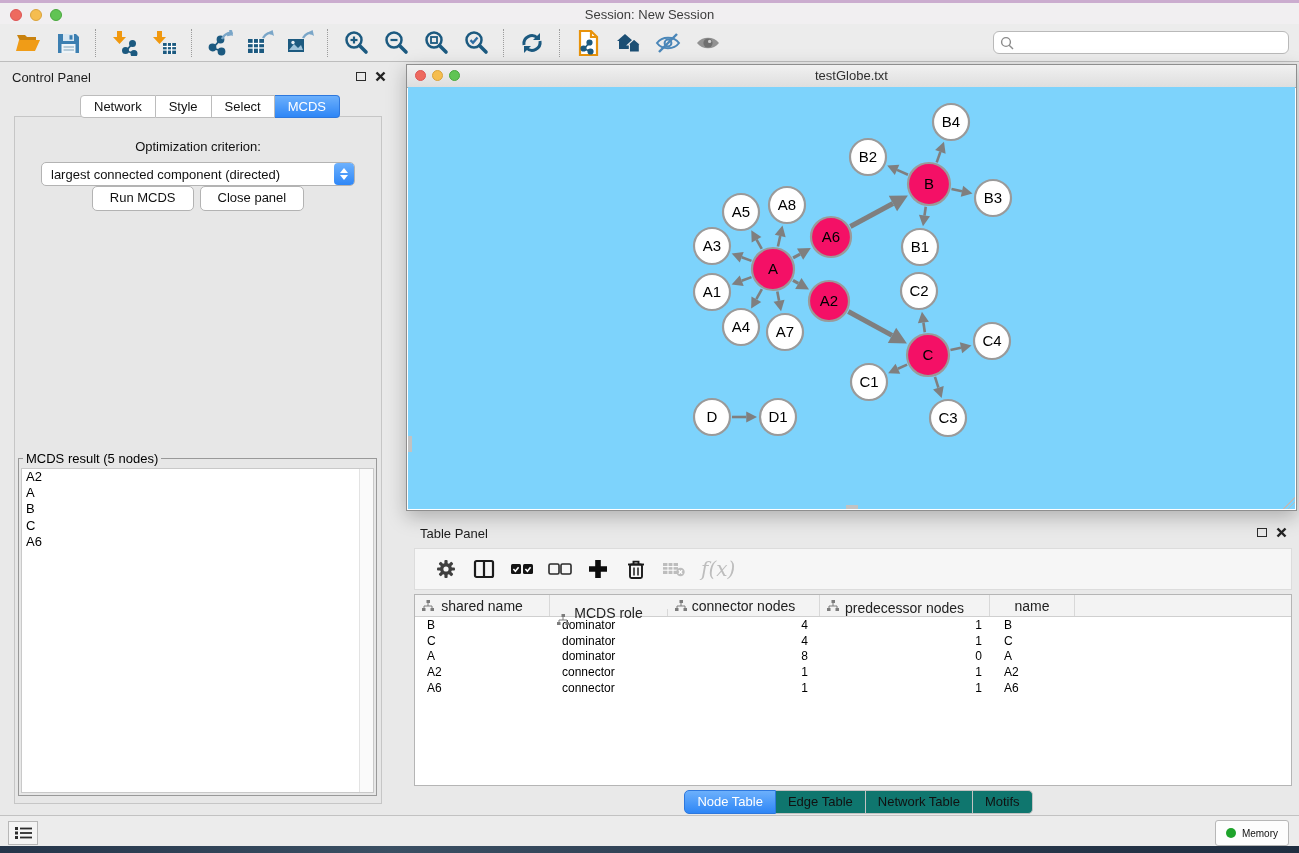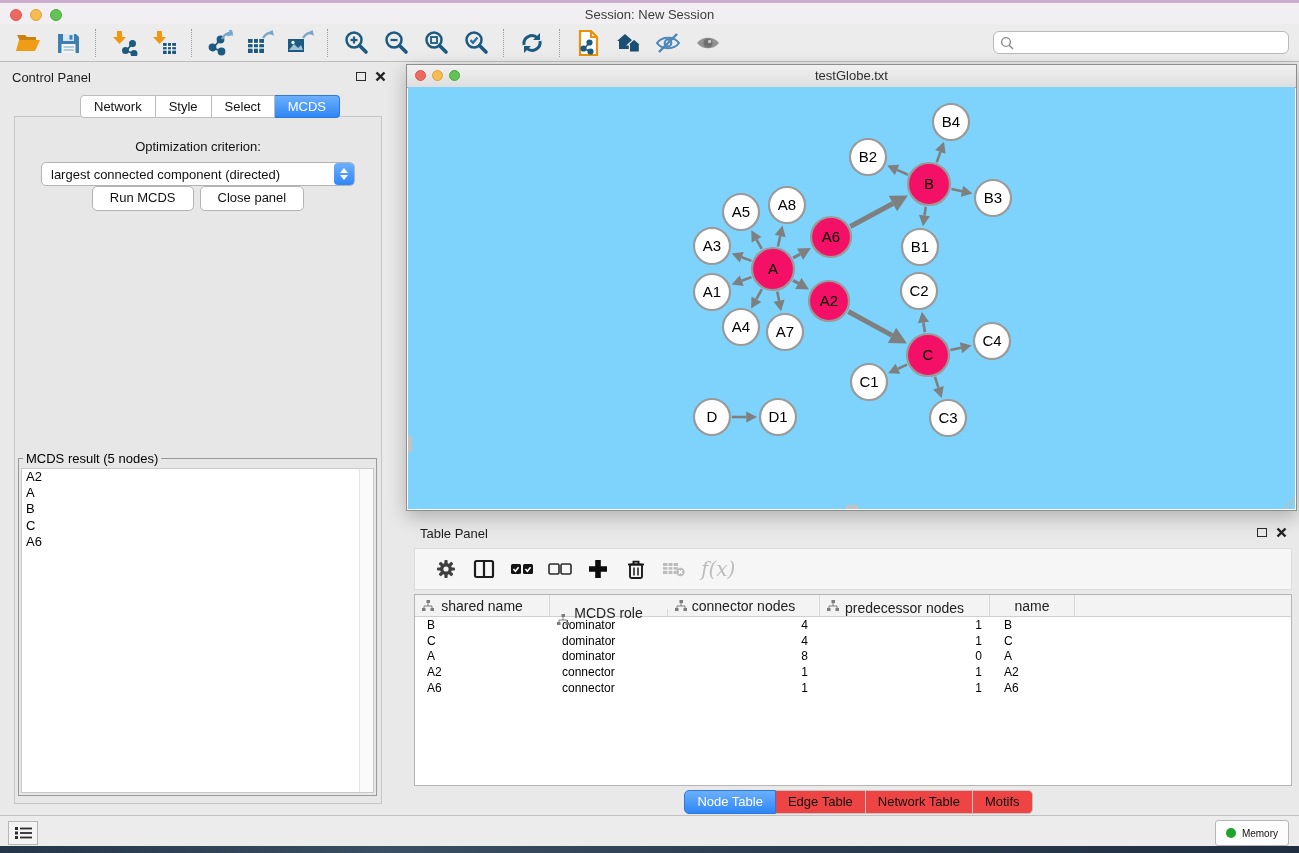--- a/index.html
+++ b/index.html
@@ -88,21 +88,21 @@
       display:flex;align-items:center;justify-content:center;}
   .th svg{position:absolute;left:7px;top:5px;}
   .trow{display:flex;height:15.8px;align-items:center;}
   .td{box-sizing:border-box;font-size:12px;color:#000;white-space:nowrap;}
   .c0{width:135px;padding-left:12px;}
   .c1{width:118px;padding-left:12px;}
   .c2{width:152px;text-align:right;padding-right:12px;}
   .c3{width:170px;text-align:right;padding-right:8px;}
   .c4{width:85px;padding-left:14px;}
   .ttabs{position:absolute;left:0;right:0;top:270px;display:flex;justify-content:center;}
-  .ttab{height:22px;line-height:22px;padding:0 12px;font-size:13px;background:#ef4444;color:#111;
+  .ttab{height:22px;line-height:22px;padding:0 12px;font-size:13px;background:#0f766e;color:#111;
         border:1px solid #c2c2c2;border-left:none;}
   .ttab:first-child{border-left:1px solid #c2c2c2;border-radius:5px 0 0 5px;margin-left:12px;}
   .ttab:last-child{border-radius:0 5px 5px 0;}
   .ttab.sel{background:linear-gradient(#6cb0fc,#2e86f6);color:#fff;border-color:#2e78dd;}
 
   
   .statusbar{position:absolute;left:0;top:815px;width:1299px;height:31px;background:#ececec;
              border-top:1px solid #c2c2c2;box-sizing:border-box;}
   .listbtn{position:absolute;left:8px;top:5px;width:28px;height:22px;background:#f4f4f4;border:1px solid #b7b7b7;
            display:flex;align-items:center;justify-content:center;}

